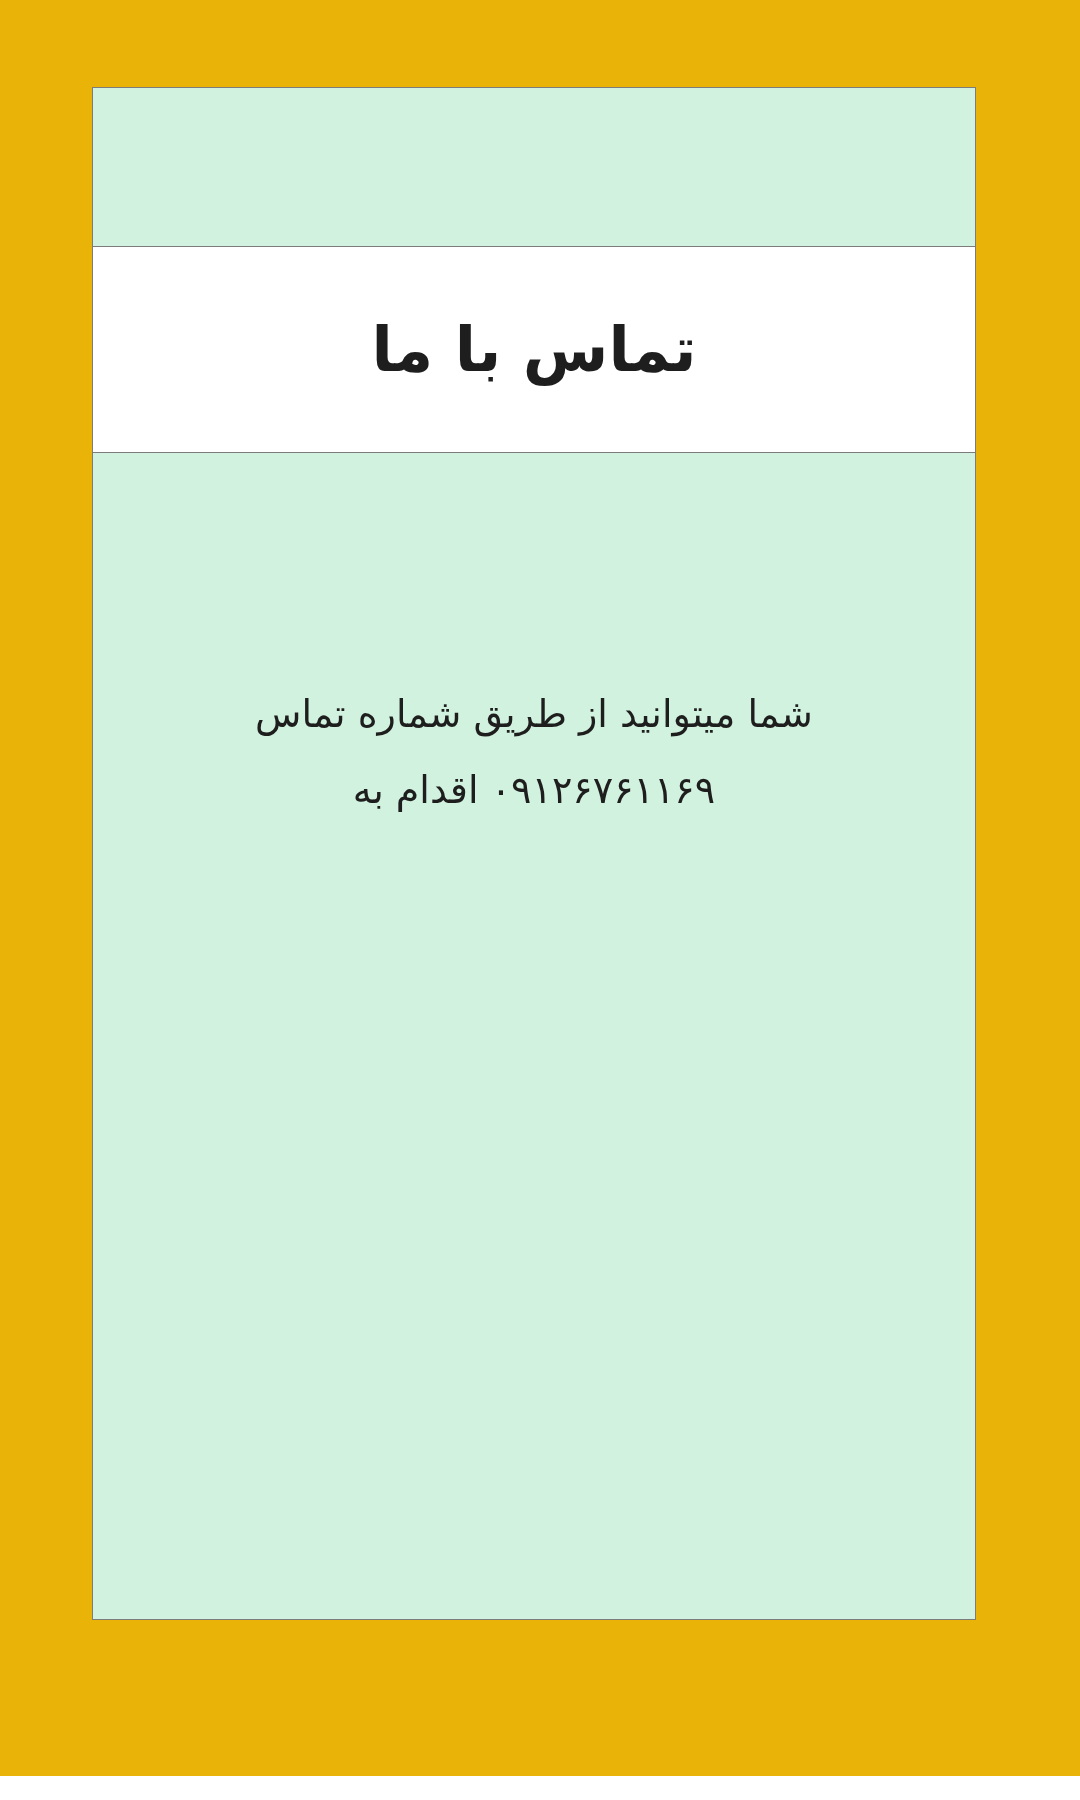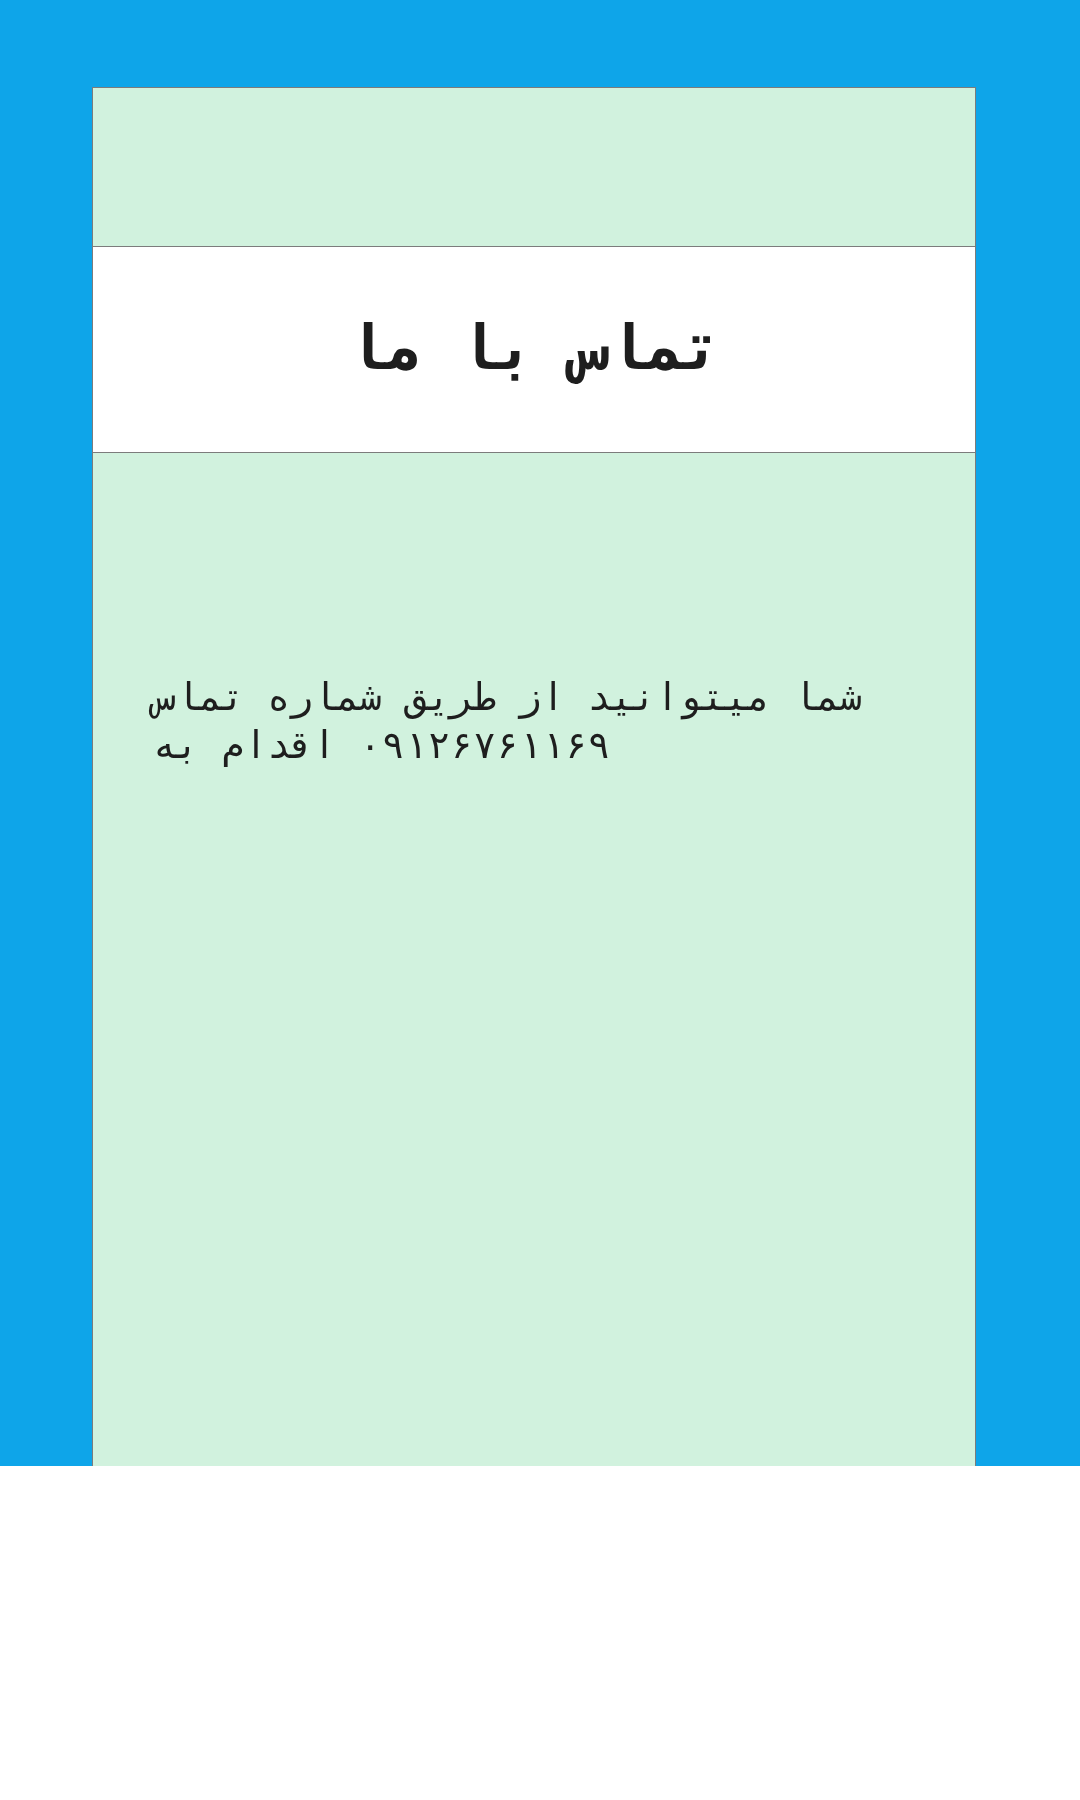--- a/index.html
+++ b/index.html
@@ -4,24 +4,23 @@
 <style>
   html, body {
     margin: 0;
     padding: 0;
     background: #ffffff;
     font-family: "DejaVu Sans", sans-serif;
   }
   .viewport {
     position: relative;
     width: 1080px;
-    height: 1466px;
-    background: #0ea5e9;
+    height: 1776px;
+    background: #eab308;
     overflow: hidden;
-    font-family: Liberation Mono, monospace;
   }
   .contact-card {
     position: absolute;
     left: 92px;
     top: 87px;
     width: 884px;
     height: 1533px;
     background: #d1f2de;
     border: 1px solid #7c7c7c;
     box-sizing: border-box;
@@ -50,23 +49,23 @@
     letter-spacing: 0;
     text-align: center;
   }
   .body-band {
     flex: 1 1 auto;
     background: #d1f2de;
     padding-top: 185px;
   }
   .contact-paragraph {
     direction: rtl;
-    text-align: left;
+    text-align: center;
     font-size: 38px;
-    line-height: 48px;
+    line-height: 76px;
     color: #1e1e1e;
     padding: 0 60px;
   }
   .paragraph-line {
     display: block;
   }
 </style>
 </head>
 <body>
 

